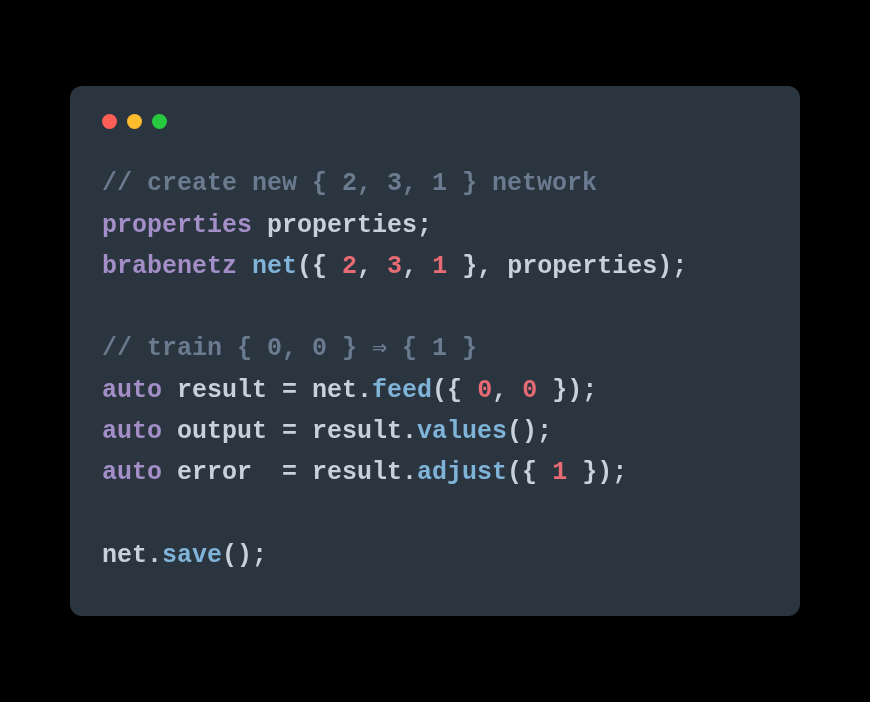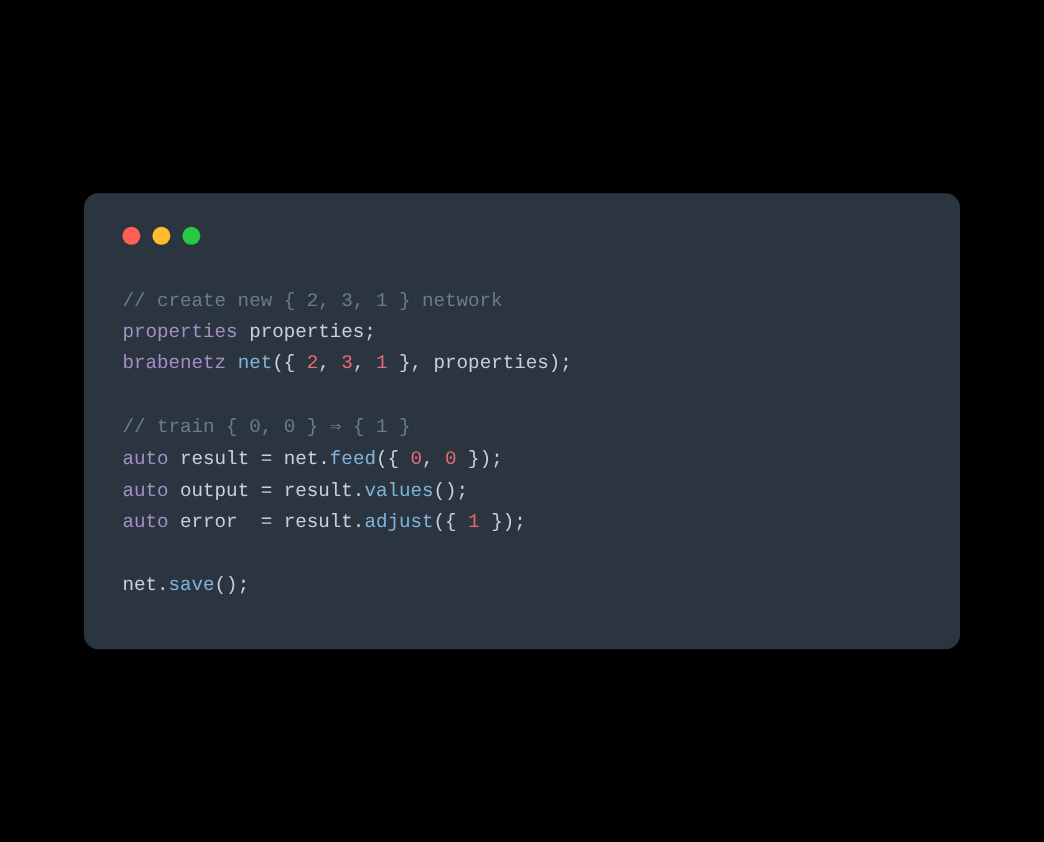--- a/index.html
+++ b/index.html
@@ -30,24 +30,25 @@
   }
   .dot {
     width: 15px;
     height: 15px;
     border-radius: 50%;
   }
   .dot-red { background: #ff5f56; }
   .dot-yellow { background: #ffbd2e; }
   .dot-green { background: #27c93f; }
   .code {
-    font-size: 16px;
+    font-size: 25px;
     line-height: 1.65;
     white-space: pre;
     color: #c7d0dc;
+    font-weight: bold;
   }
   .comment { color: #6b7b8f; }
   .type { color: #a48ec7; }
   .keyword { color: #a48ec7; }
   .identifier { color: #c7d0dc; }
   .func { color: #7fb4d8; }
   .punct { color: #c7d0dc; }
   .number { color: #e76b74; }
 </style>
 </head>

